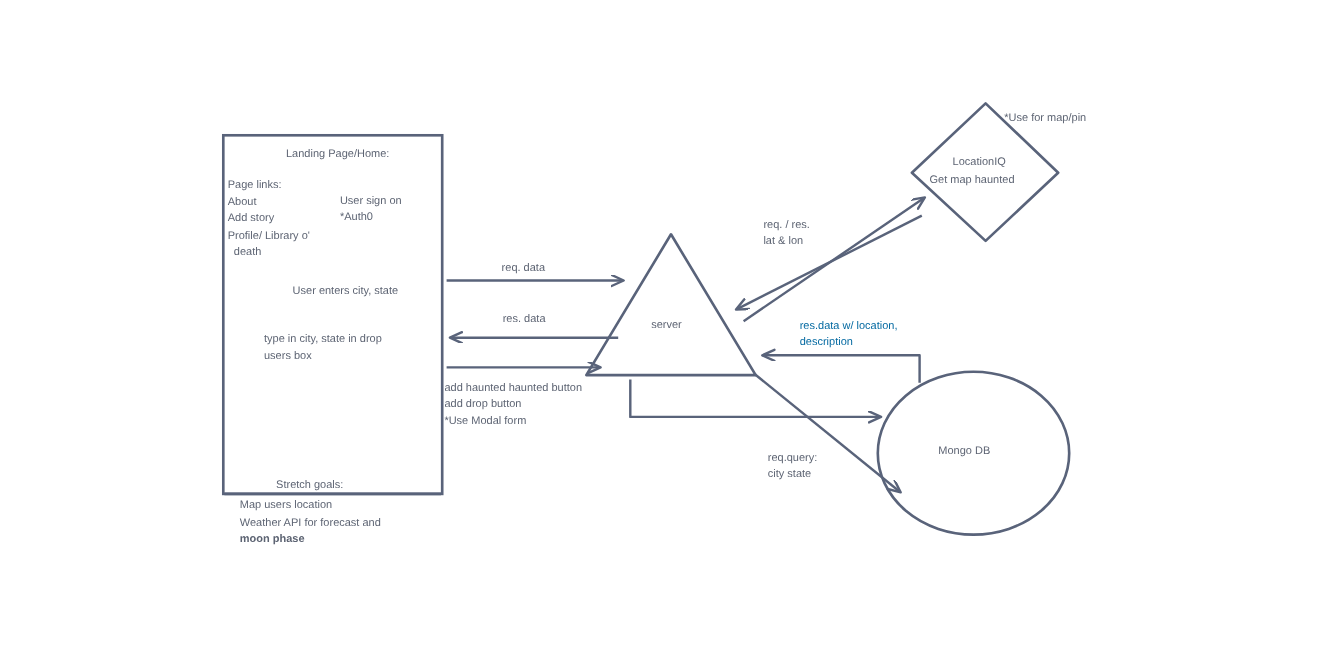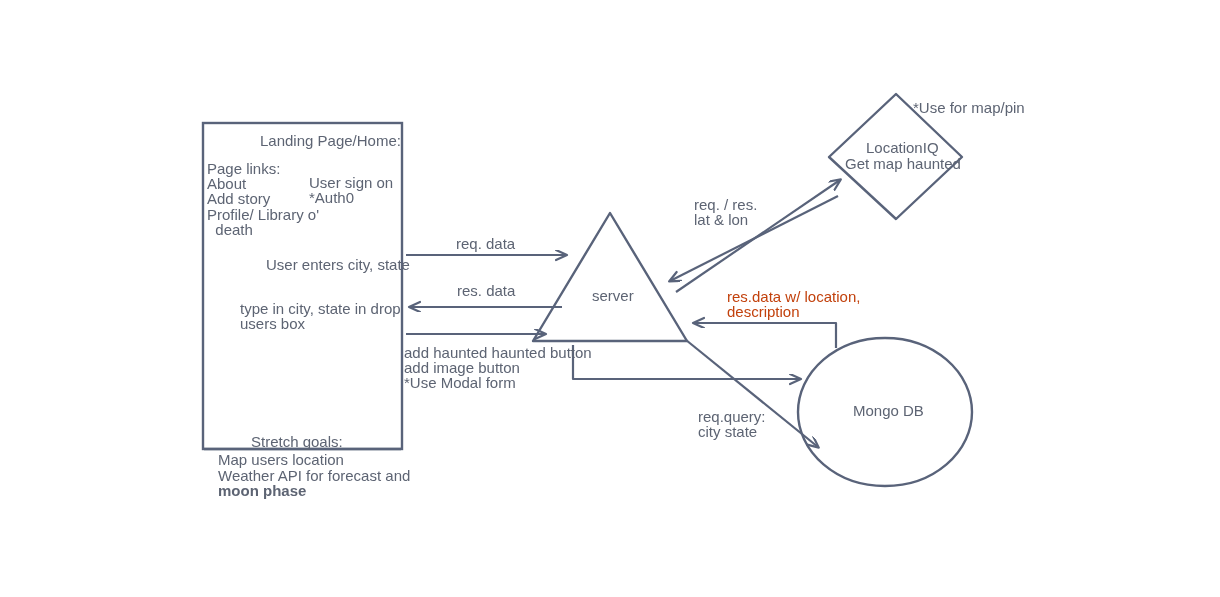--- a/index.html
+++ b/index.html
@@ -17,26 +17,26 @@
   }
   #canvas {
     position: absolute;
     inset: 0;
     width: 1220px;
     height: 597px;
   }
   .lbl {
     position: absolute;
     color: #5d6473;
-    font-size: 15px;
+    font-size: 10px;
     line-height: 17px;
     white-space: pre;
     font-family: "Liberation Sans", sans-serif;
   }
-  .lbl.blue { color: #c2410c; }
+  .lbl.blue { color: #0369a1; }
 </style>
 </head>
 <body>
 
 <svg id="canvas" viewBox="0 0 1220 597">
   <defs>
     <marker id="ah" markerWidth="14" markerHeight="14" refX="11" refY="5" orient="auto" markerUnits="userSpaceOnUse">
       <path d="M1,0 L12,5 L1,10" fill="none" stroke="#59637a" stroke-width="2.2" stroke-linecap="round" stroke-linejoin="round"></path>
     </marker>
   </defs>
@@ -85,21 +85,21 @@
 <div class="lbl" style="left:240px; top:300px;">type in city, state in drop</div>
 <div class="lbl" style="left:240px; top:315px;">users box</div>
 
 <div class="lbl" style="left:251px; top:433px;">Stretch goals:</div>
 
 <div class="lbl" style="left:218px; top:451px;">Map users location</div>
 <div class="lbl" style="left:218px; top:467px;">Weather API for forecast and</div>
 <div class="lbl" style="left:218px; top:482px;font-weight:bold;">moon phase</div>
 
 <div class="lbl" style="left:404px; top:344px;">add haunted haunted button</div>
-<div class="lbl" style="left:404px; top:359px;">add image button</div>
+<div class="lbl" style="left:404px; top:359px;">add drop button</div>
 <div class="lbl" style="left:404px; top:374px;">*Use Modal form</div>
 
 <div class="lbl" style="left:456px; top:235px;">req. data</div>
 <div class="lbl" style="left:457px; top:282px;">res. data</div>
 
 <div class="lbl" style="left:694px; top:196px;">req. / res.</div>
 <div class="lbl" style="left:694px; top:211px;">lat &amp; lon</div>
 
 <div class="lbl blue" style="left:727px; top:288px;">res.data w/ location,</div>
 <div class="lbl blue" style="left:727px; top:303px;">description</div>

